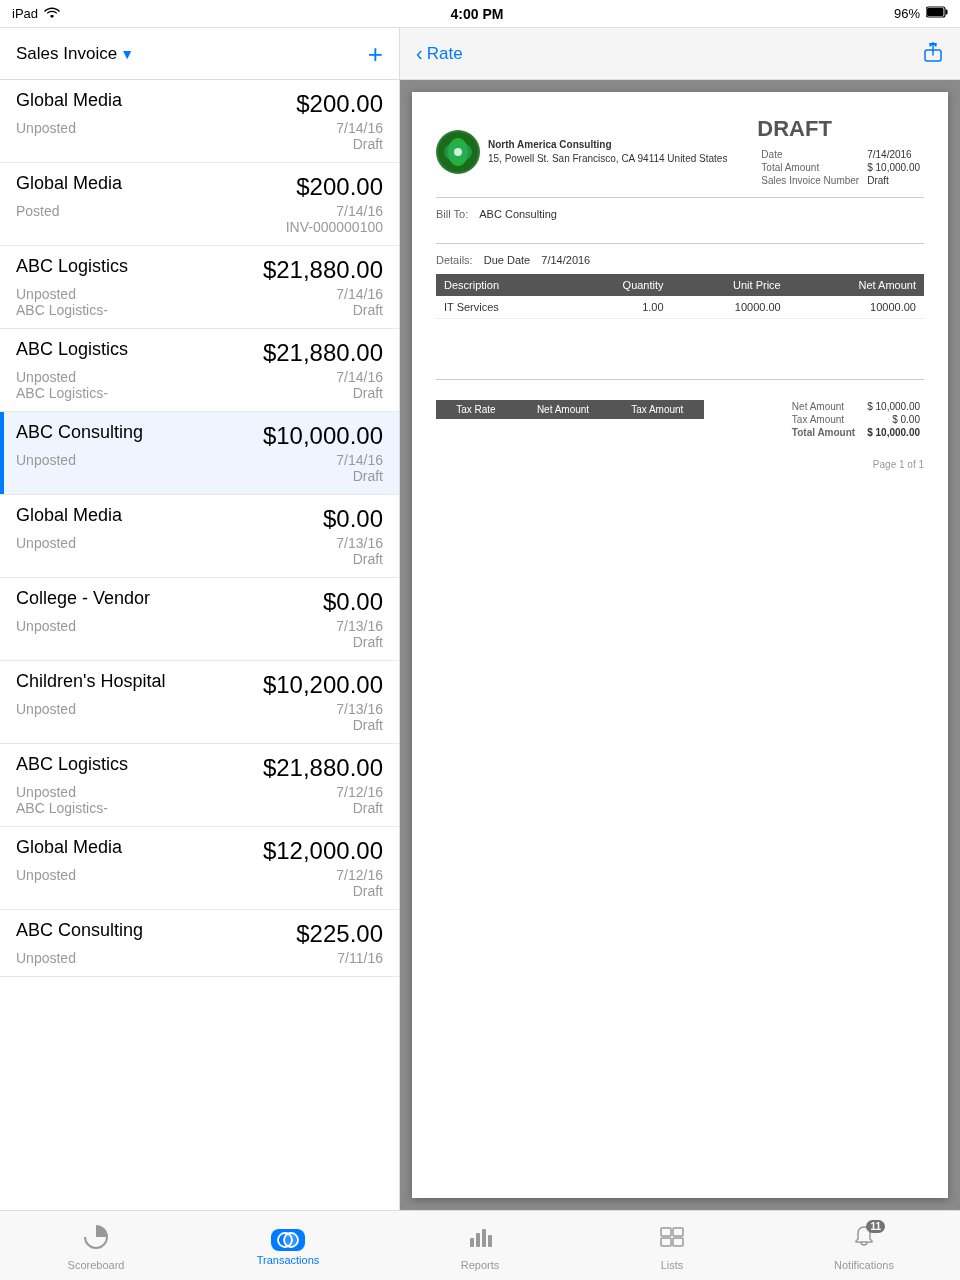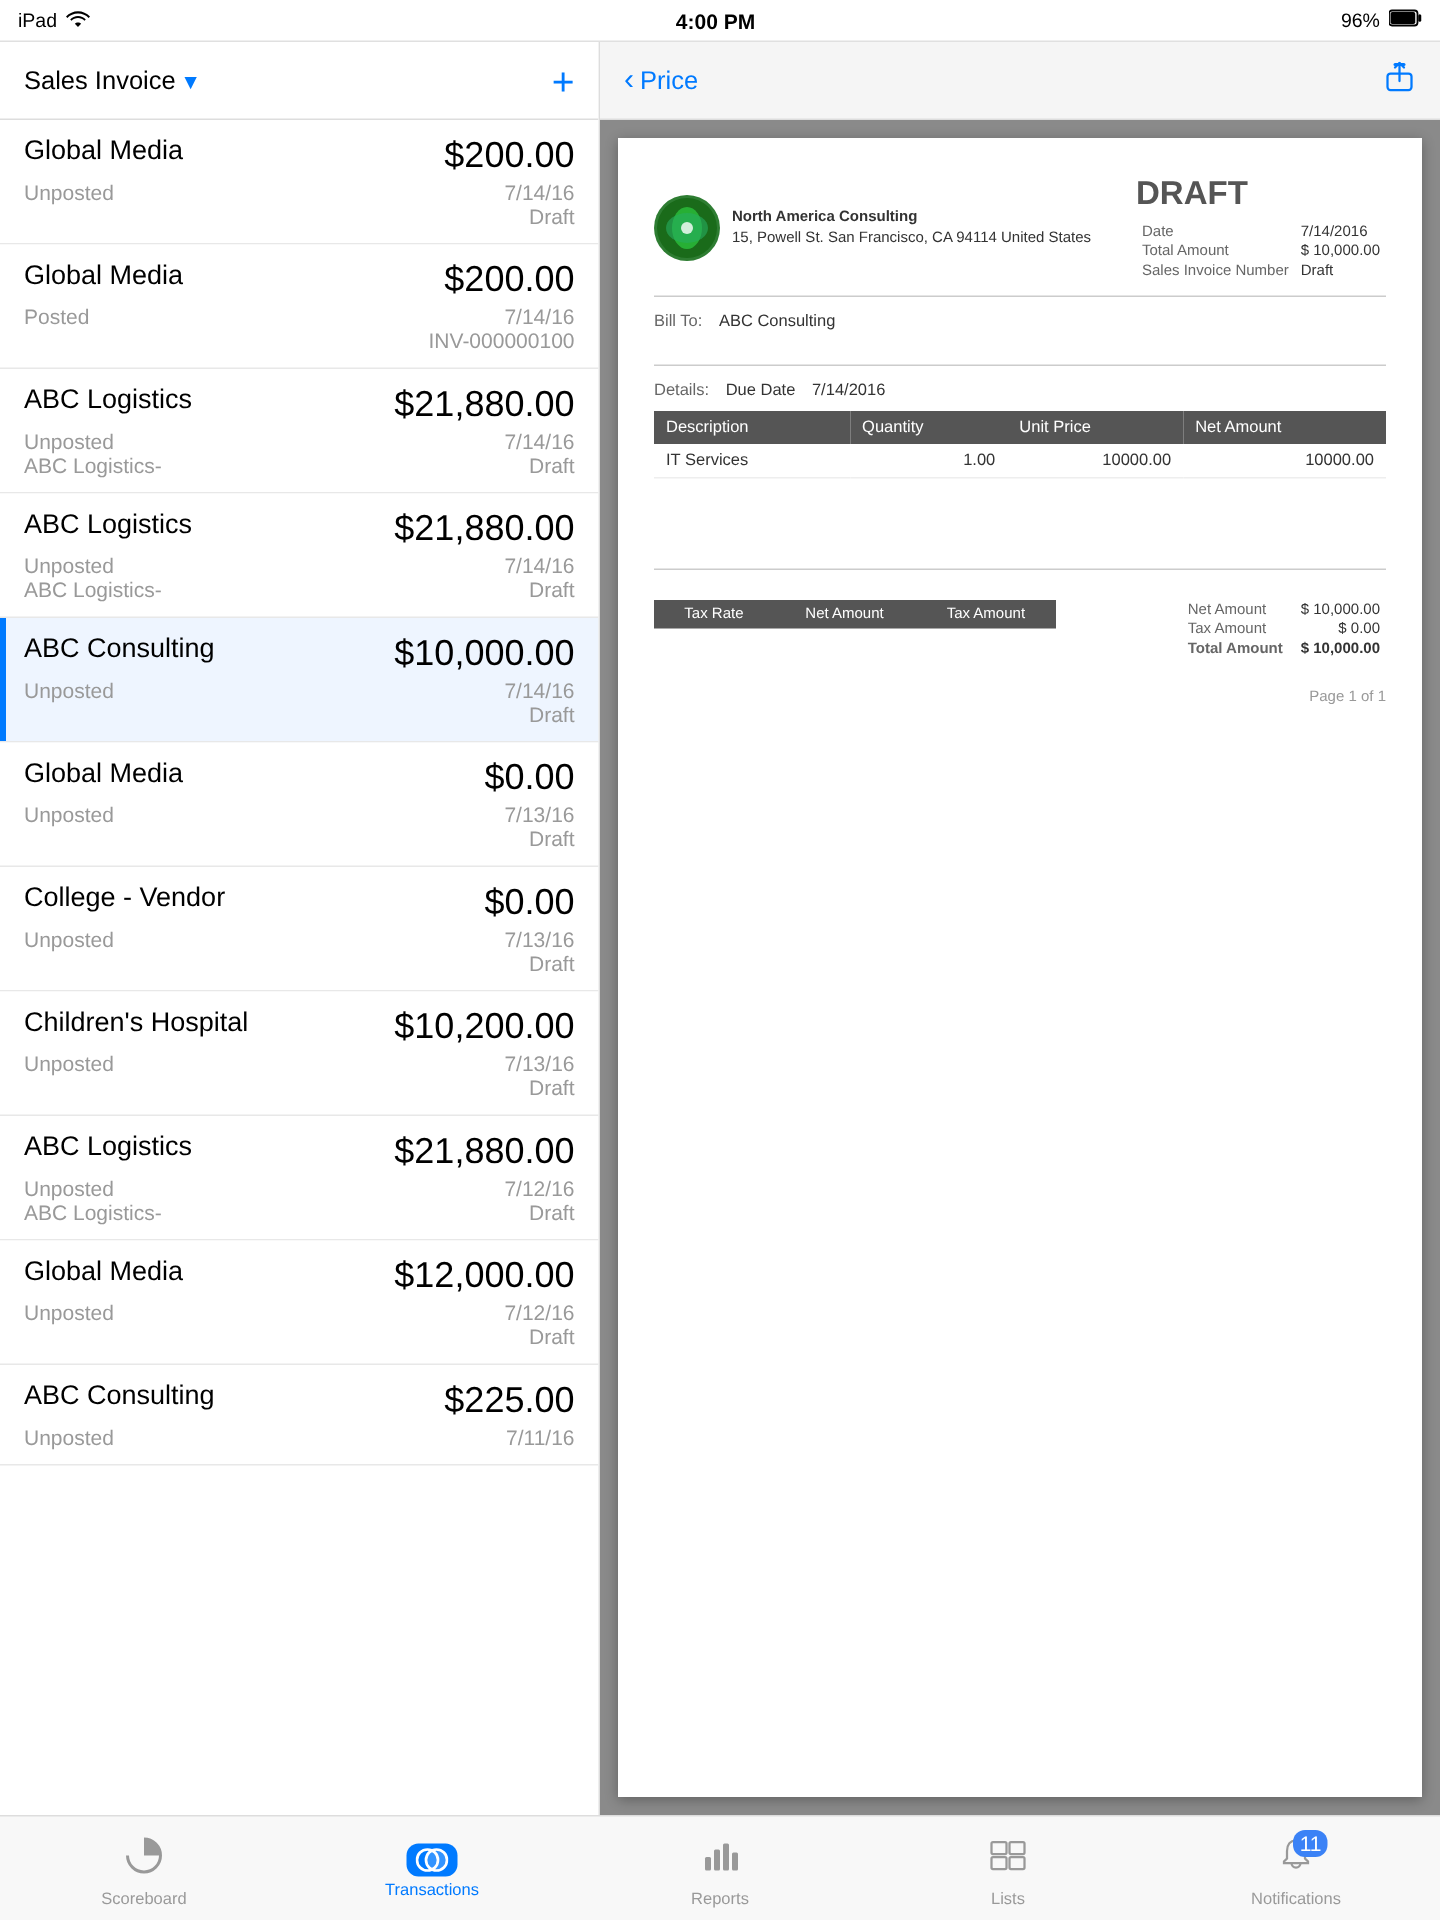--- a/index.html
+++ b/index.html
@@ -110,21 +110,21 @@
     .doc-bill-to span.label { color: #666; margin-right: 8px; }
     .doc-bill-to span.value { font-weight: 500; }
 
     .doc-details { font-size: 11px; color: #333; margin-bottom: 8px; }
     .doc-details .label { color: #666; margin-right: 8px; }
 
     
     .inv-table { width: 100%; border-collapse: collapse; font-size: 11px; margin-bottom: 16px; }
     .inv-table thead tr { background: #555; color: #fff; }
     .inv-table thead th { padding: 5px 8px; text-align: left; font-weight: 500; }
-    .inv-table thead th.right { text-align: left; }
+    .inv-table thead th.right { text-align: right; }
     .inv-table tbody tr { border-bottom: 1px solid #eee; }
     .inv-table tbody td { padding: 5px 8px; color: #333; }
     .inv-table tbody td.right { text-align: right; }
 
     
     .tax-section { display: flex; justify-content: space-between; align-items: flex-start; margin-top: 20px; }
     .tax-table { width: 55%; }
     .tax-table table { width: 100%; border-collapse: collapse; font-size: 10px; }
     .tax-table thead tr { background: #555; color: #fff; }
     .tax-table thead th { padding: 4px 16px; text-align: center; font-weight: 500; }
@@ -149,21 +149,21 @@
     }
     .tab-icon { font-size: 24px; color: #999; }
     .tab-icon.active { color: #007AFF; }
     .tab-label { font-size: 11px; color: #999; }
     .tab-label.active { color: #007AFF; }
     .tab-badge {
       position: relative; display: inline-block;
     }
     .badge-count {
       position: absolute; top: -4px; right: -8px;
-      background: #3b82f6; color: #fff; font-size: 14px; font-weight: normal;
+      background: #737373; color: #fff; font-size: 10px; font-weight: bold;
       border-radius: 8px; padding: 1px 4px; min-width: 16px; text-align: center;
     }
     .transactions-icon-box {
       background: #007AFF; border-radius: 8px; padding: 2px 6px; display: flex; align-items: center; justify-content: center;
     }
   </style>
 </head>
 <body>
 
 <div class="status-bar">
@@ -352,21 +352,21 @@
     </div>
 
   </div>
       </div>
   </div>
 
   <div class="right-panel">
     <div class="right-header">
       <div class="back-btn">
         <span class="back-chevron">‹</span>
-        <span>Price</span>
+        <span>Rate</span>
       </div>
       <div>
         <svg width="22" height="22" viewBox="0 0 22 22" fill="none">
           <rect x="7" y="2" width="8" height="2" rx="1" fill="#007AFF"></rect>
           <path d="M11 2 L11 14" stroke="#007AFF" stroke-width="1.5" stroke-linecap="round"></path>
           <path d="M8 5 L11 2 L14 5" stroke="#007AFF" stroke-width="1.5" stroke-linecap="round" stroke-linejoin="round" fill="none"></path>
           <rect x="3" y="9" width="16" height="11" rx="2" fill="none" stroke="#007AFF" stroke-width="1.5"></rect>
         </svg>
       </div>
     </div>

